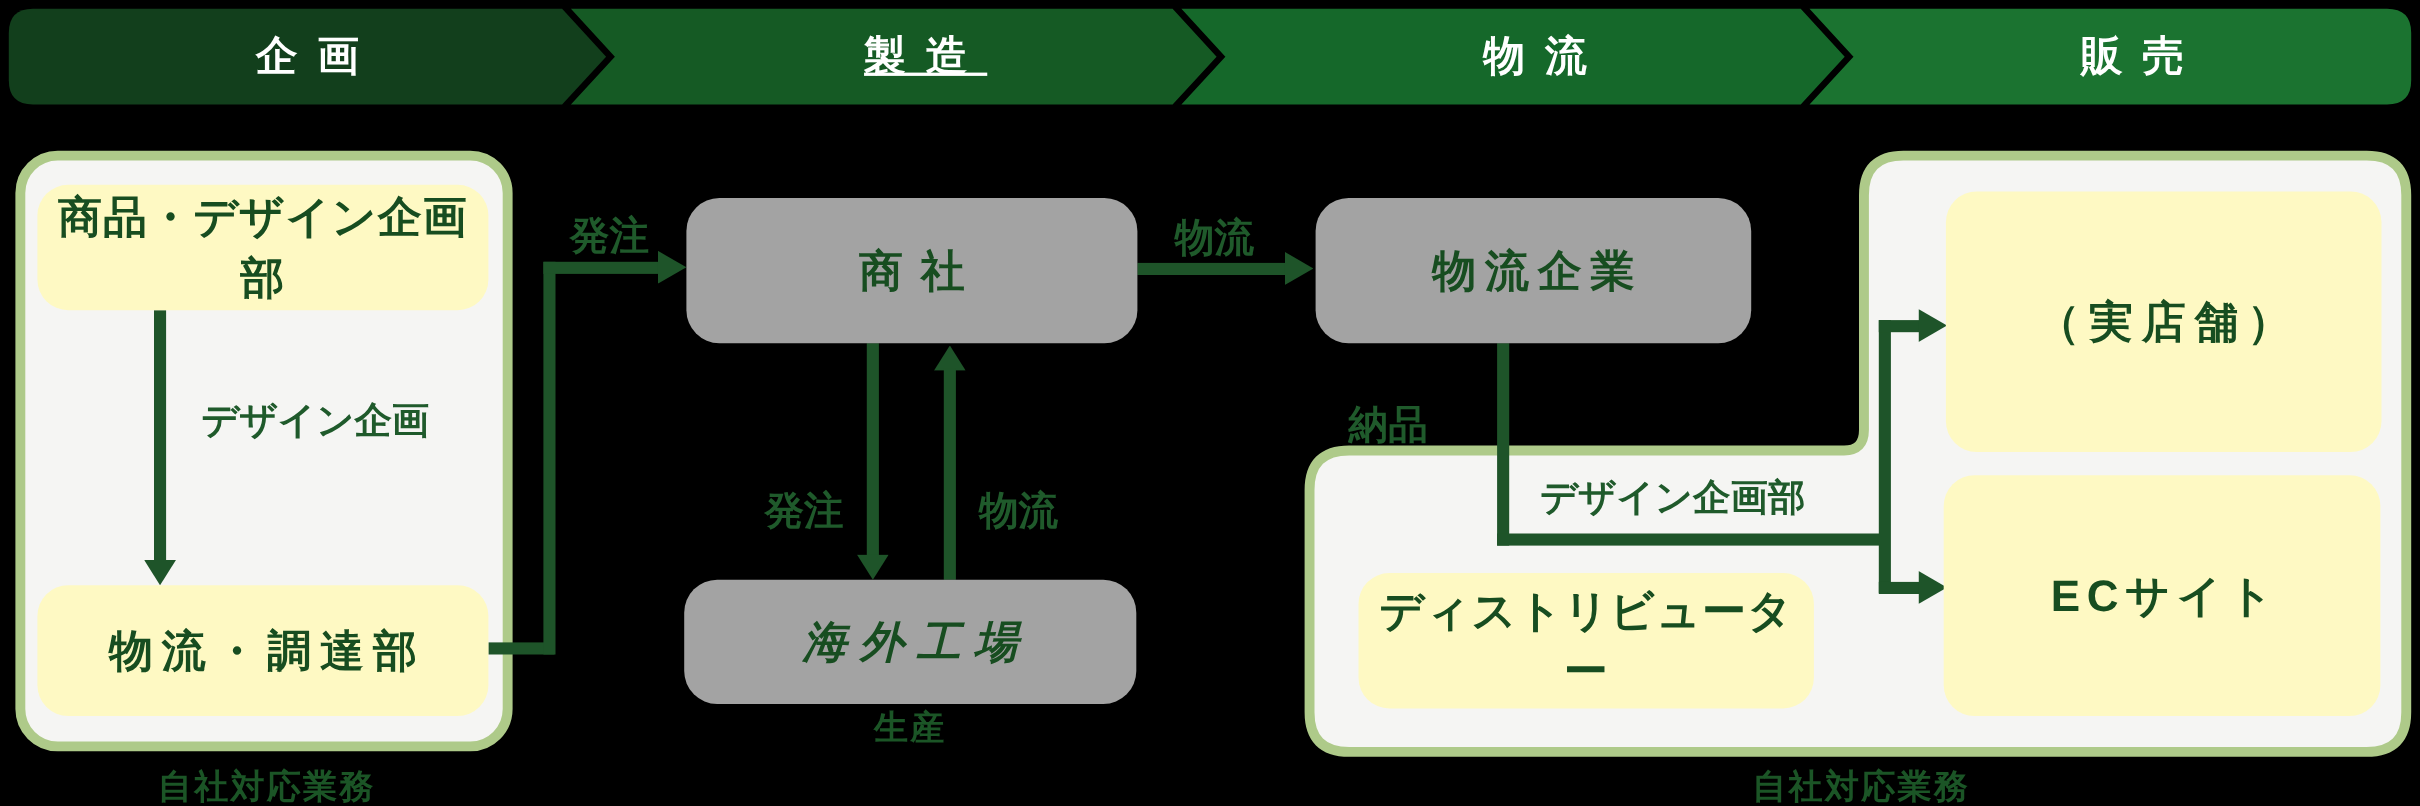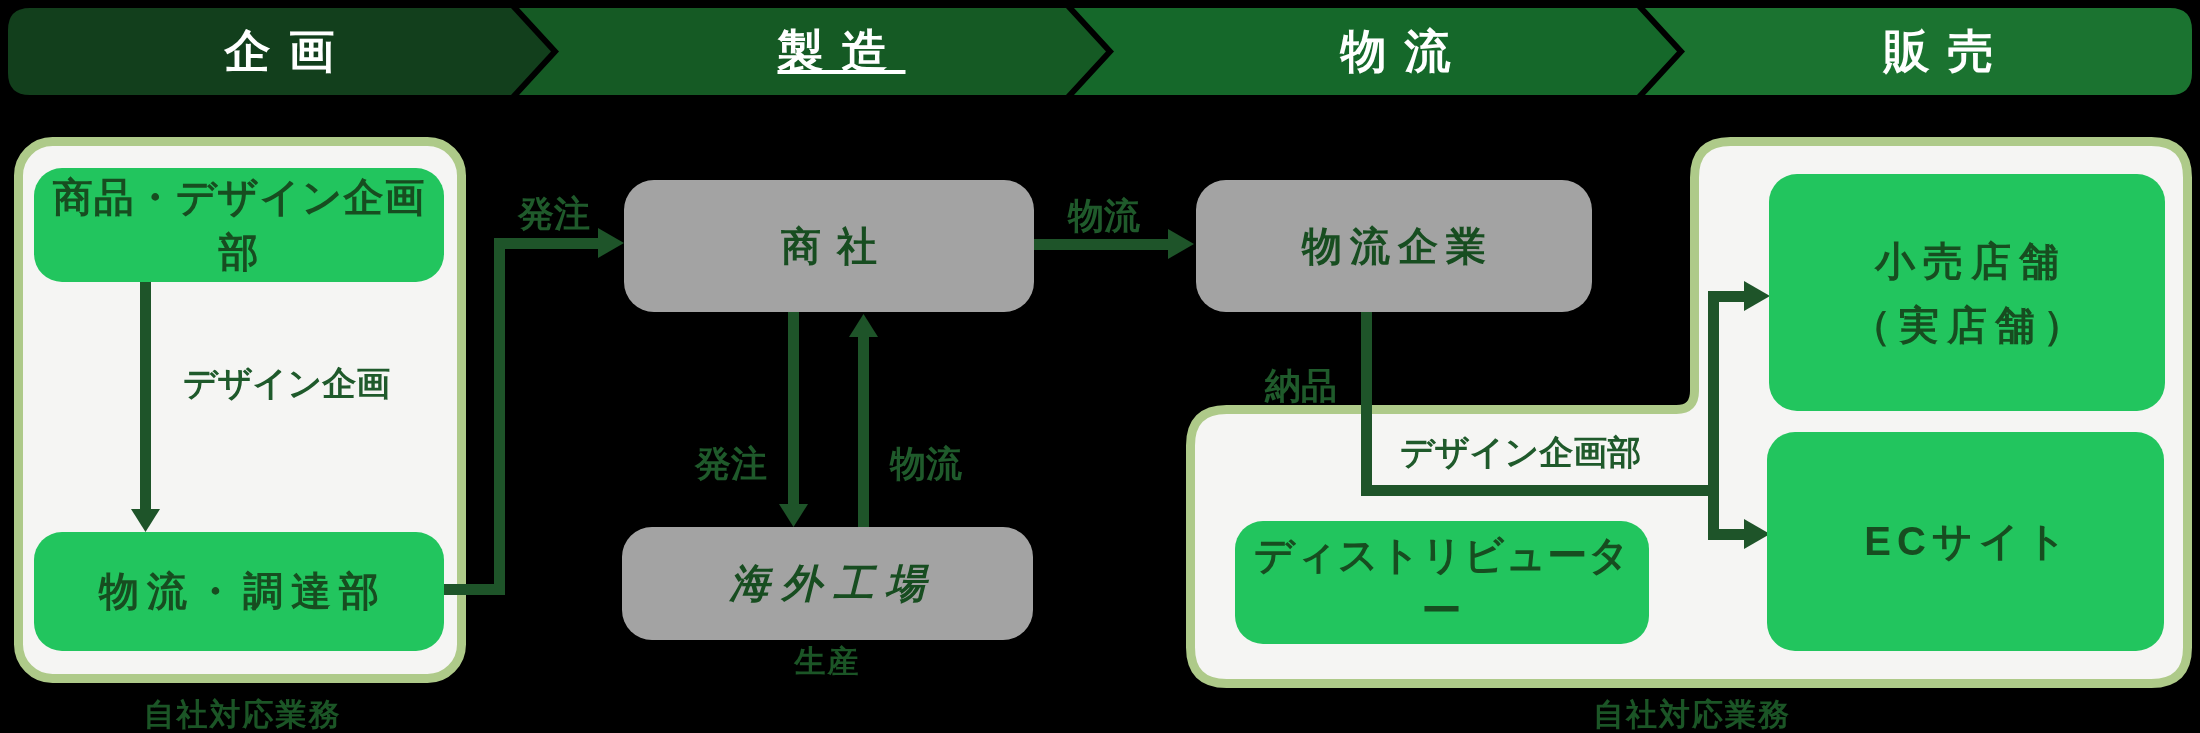--- a/index.html
+++ b/index.html
@@ -2,27 +2,27 @@
 <html><head>
 <meta charset="utf-8">
 <style>
   html,body{margin:0;padding:0;background:#000;}
   body{width:2200px;height:733px;position:relative;overflow:hidden;
        font-family:"Liberation Sans","DejaVu Sans",sans-serif;}
   .abs{position:absolute;}
   
   #stagebar{left:0;top:0;width:2200px;height:104px;}
   .stage-label{top:8px;height:87px;display:flex;align-items:center;justify-content:center;
-    color:#ffffff;font-size:46px;font-weight:bold;letter-spacing:18px;text-indent:18px;}
+    color:#ffffff;font-size:38px;font-weight:bold;letter-spacing:18px;text-indent:18px;}
   
   #containers{left:0;top:0;width:2200px;height:733px;}
   
   .node{display:flex;flex-direction:column;align-items:center;justify-content:center;
     color:#174d20;font-weight:bold;font-size:40px;text-align:center;}
-  .green{background:#22c55e;border-radius:28px;}
+  .green{background:#fef9c3;border-radius:28px;}
   .light{background:#a3a3a3;border-radius:30px;}
   #box-dept{left:34px;top:168px;width:410px;height:114px;letter-spacing:1px;}
   #box-proc{left:34px;top:532px;width:410px;height:119px;letter-spacing:8px;text-indent:8px;}
   #box-shosha{left:624px;top:180px;width:410px;height:132px;letter-spacing:16px;text-indent:16px;}
   #box-factory{left:622px;top:527px;width:411px;height:113px;letter-spacing:12px;text-indent:12px;font-style:italic;}
   #box-logi{left:1196px;top:180px;width:396px;height:132px;letter-spacing:8px;text-indent:8px;}
   #box-dist{left:1235px;top:521px;width:414px;height:123px;letter-spacing:1px;}
   #box-retail{left:1769px;top:174px;width:396px;height:237px;letter-spacing:8px;text-indent:8px;line-height:64px;}
   #box-ec{left:1767px;top:432px;width:397px;height:219px;letter-spacing:6px;text-indent:6px;}
   
@@ -80,30 +80,29 @@
 <div class="abs seg" style="left:1708px;top:529px;width:42px;height:11px;"></div>
 <div class="abs ah-right" style="left:1744px;top:519px;"></div>
 
 <div class="abs node green" id="box-dept">商品・デザイン企画部</div>
 <div class="abs node green" id="box-proc">物流・調達部</div>
 <div class="abs node light" id="box-shosha">商社</div>
 <div class="abs node light" id="box-factory">海外工場</div>
 <div class="abs node light" id="box-logi">物流企業</div>
 <div class="abs node green" id="box-dist">ディストリビューター</div>
 <div class="abs node green" id="box-retail">
-  <span>小売店舗</span>
   <span>（実店舗）</span>
 </div>
 <div class="abs node green" id="box-ec">ECサイト</div>
 
 <div class="abs flowlabel" style="left:518px;top:190px;">発注</div>
 <div class="abs flowlabel" style="left:695px;top:440px;">発注</div>
 <div class="abs flowlabel" style="left:890px;top:440px;">物流</div>
 <div class="abs flowlabel" style="left:1068px;top:192px;">物流</div>
-<div class="abs flowlabel" style="left:1265px;top:362px;font-family:Liberation Serif, serif;">納品</div>
+<div class="abs flowlabel" style="left:1226px;top:362px;font-family:Liberation Serif, serif;">納品</div>
 <div class="abs flowlabel" style="left:1400px;top:430px;font-size:34px;">デザイン企画部</div>
 
 <div class="abs note" style="left:183px;top:360px;">
   <div>デザイン企画</div>
 </div>
 
 <div class="abs caption" style="left:95px;top:694px;width:295px;">自社対応業務</div>
 <div class="abs caption" style="left:760px;top:641px;width:135px;">生産</div>
 <div class="abs caption" style="left:1542px;top:694px;width:300px;">自社対応業務</div>
 

